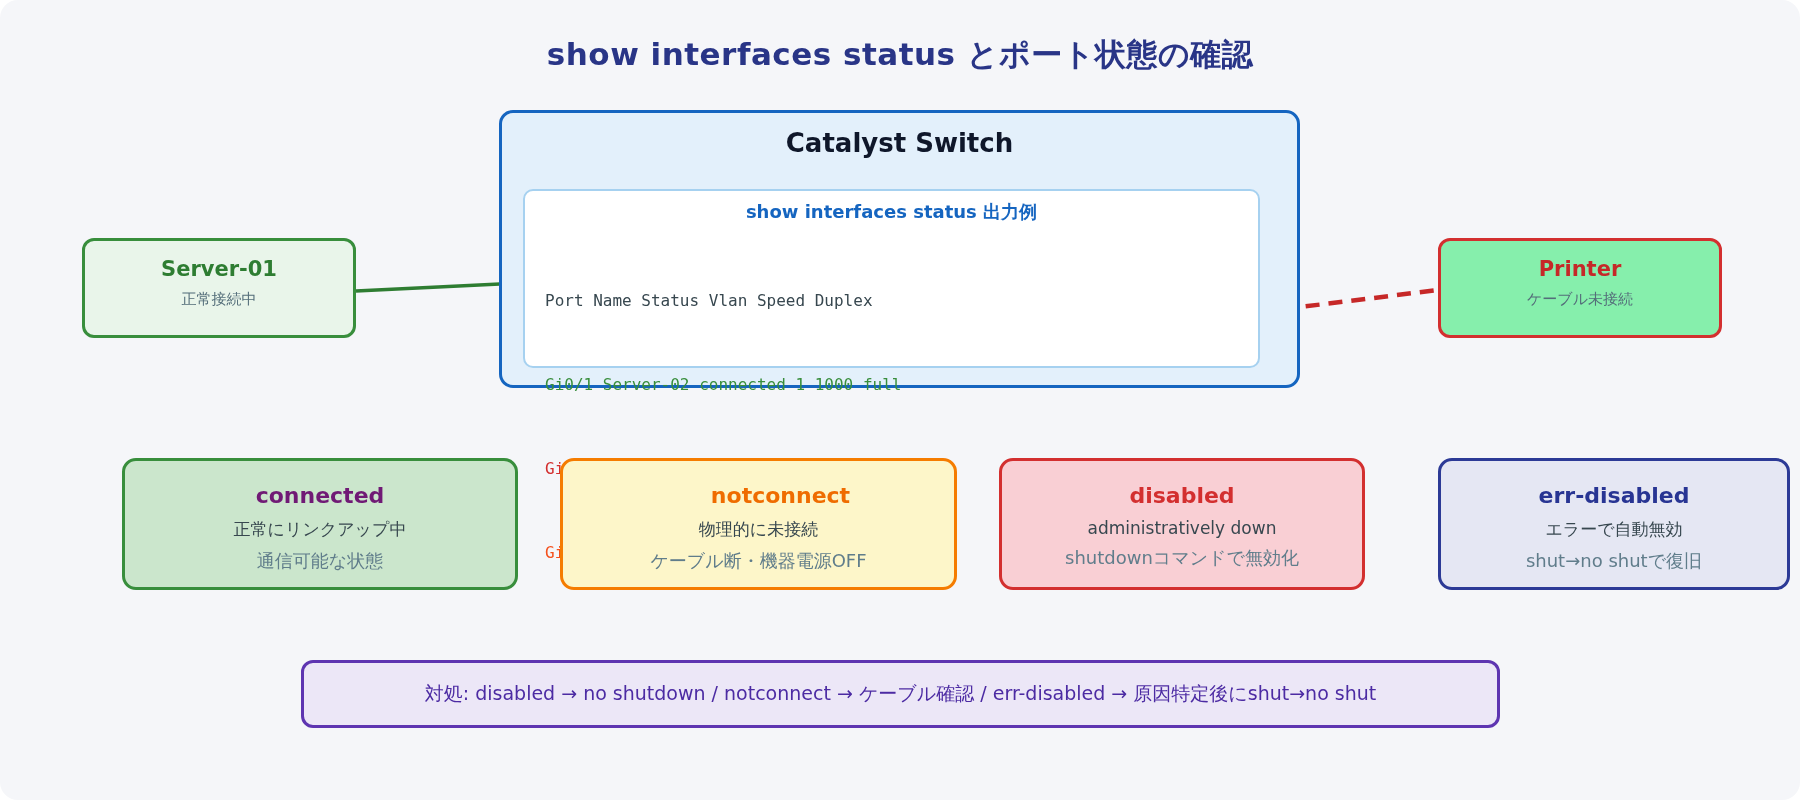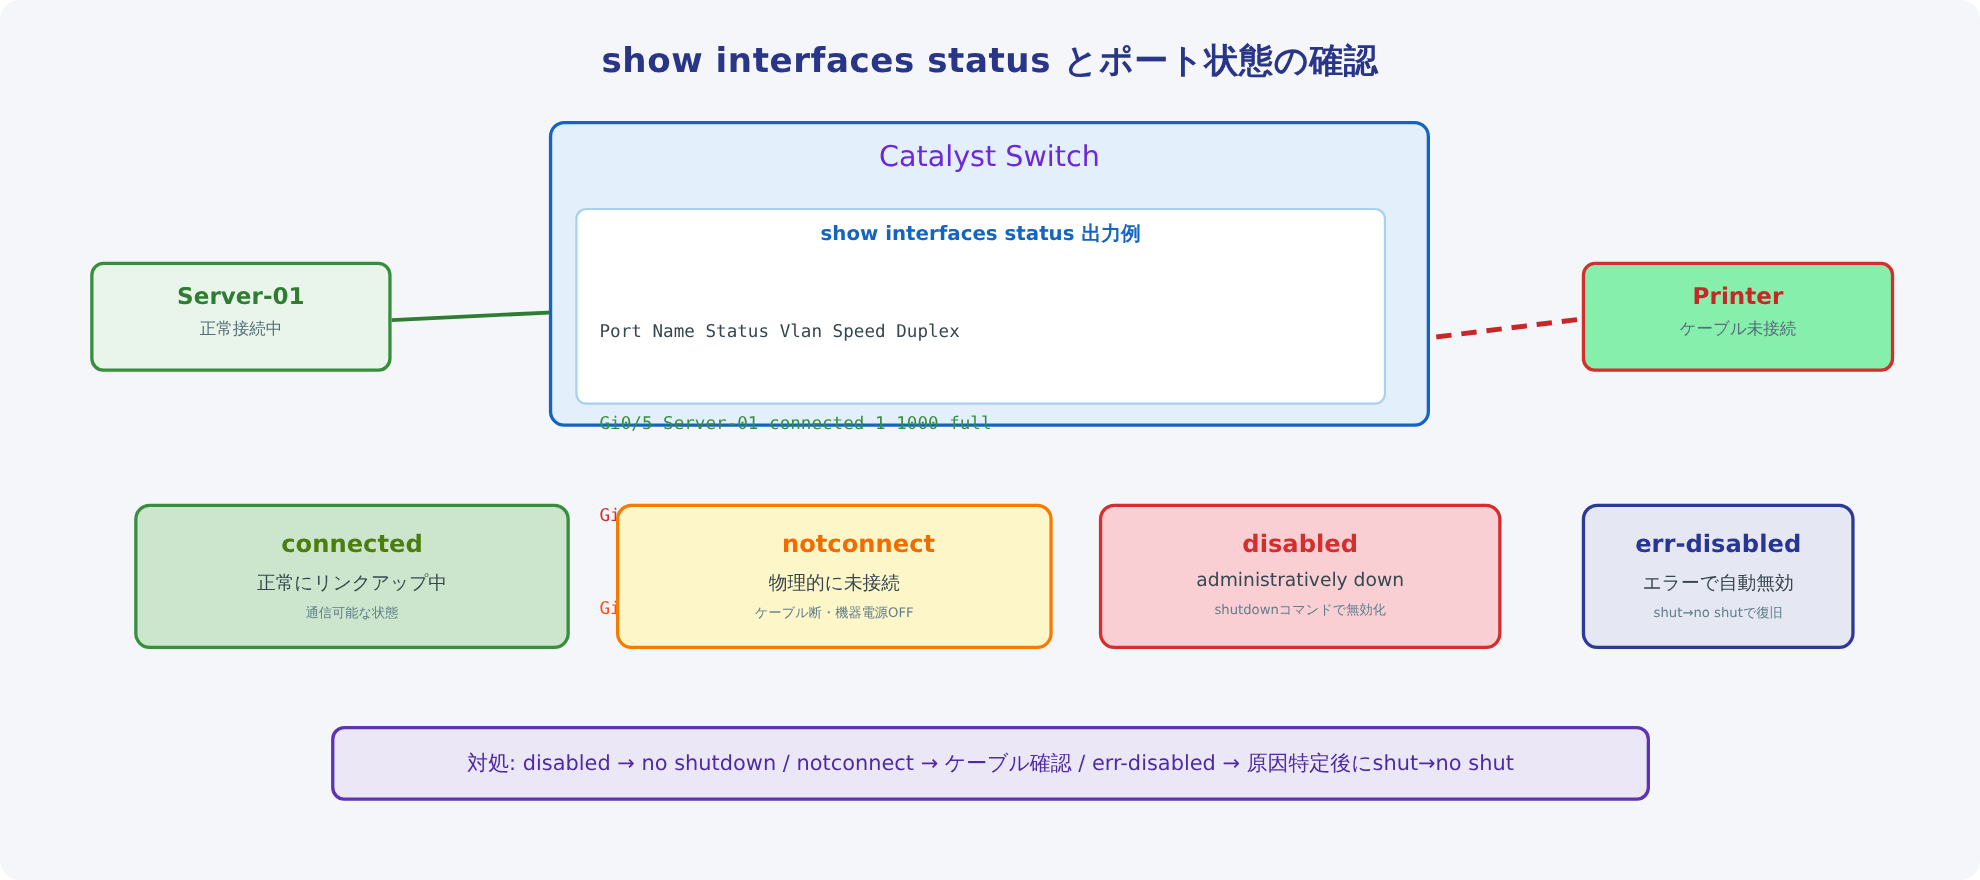--- a/index.html
+++ b/index.html
@@ -19,21 +19,21 @@
     letter-spacing: 0.5px;
   }
 
   
   .switch-box {
     position: absolute; left: 499px; top: 110px; width: 801px; height: 278px;
     background: #e3f0fb; border: 3px solid #1565c0; border-radius: 14px;
   }
   .switch-title {
     margin-top: 15px; text-align: center;
-    font-size: 26px; font-weight: normal; color: #6d28d9;
+    font-size: 26px; font-weight: bold; color: #0f172a;
   }
   .output-box {
     position: absolute; left: 21px; top: 76px; width: 737px; height: 179px;
     background: #ffffff; border: 2px solid #a6d1f0; border-radius: 10px;
   }
   .output-title {
     margin-top: 9px; text-align: center;
     font-size: 18px; font-weight: bold; color: #1565c0;
   }
   .term {
@@ -62,28 +62,28 @@
   .links-svg { position: absolute; left: 0; top: 0; pointer-events: none; }
 
   
   .card {
     position: absolute; top: 458px; height: 132px;
     border-radius: 14px; border: 3px solid; text-align: center;
   }
   .card.connected    { left: 122px;  width: 396px; background: #cbe6cc; border-color: #388e3c; }
   .card.notconnect   { left: 560px;  width: 397px; background: #fdf6c9; border-color: #f57c00; }
   .card.disabled     { left: 999px;  width: 366px; background: #f9cfd4; border-color: #d32f2f; }
-  .card.errdisabled  { left: 1438px; width: 248px; background: #e5e7f3; border-color: #2c3a96; }
+  .card.errdisabled  { left: 1438px; width: 352px; background: #e5e7f3; border-color: #2c3a96; }
   .card-title { margin-top: 22px; font-size: 22px; font-weight: bold; }
-  .card.connected   .card-title { color: #4d7c0f; }
+  .card.connected   .card-title { color: #701a75; }
   .card.notconnect  .card-title { color: #ef6c00; padding-left: 44px; }
   .card.disabled    .card-title { color: #d32f2f; }
   .card.errdisabled .card-title { color: #283593; }
   .card-line1 { margin-top: 10px; font-size: 17px; color: #37474f; }
-  .card-line2 { margin-top: 8px;  font-size: 12px; color: #607d8b; }
+  .card-line2 { margin-top: 8px;  font-size: 18px; color: #607d8b; }
 
   
   .remediation {
     position: absolute; left: 301px; top: 660px; width: 1199px; height: 68px;
     background: #ece7f7; border: 3px solid #5e35b1; border-radius: 12px;
     display: flex; align-items: center; justify-content: center;
   }
   .remediation-text { font-size: 19px; color: #4c2ba3; }
 </style>
 </head>
@@ -97,21 +97,21 @@
     <line x1="356" y1="291" x2="523" y2="283" stroke="#2e7d32" stroke-width="3.5"></line>
     <line x1="1260" y1="312" x2="1438" y2="290" stroke="#c62828" stroke-width="4.5" stroke-dasharray="14 9"></line>
   </svg>
 
   <div class="switch-box">
     <div class="switch-title">Catalyst Switch</div>
     <div class="output-box">
       <div class="output-title">show interfaces status 出力例</div>
       <div class="term">
         <div class="term-line header">Port Name Status Vlan Speed Duplex</div>
-        <div class="term-line connected">Gi0/5 Server-01 connected 1 1000 full</div>
+        <div class="term-line connected">Gi0/1 Server-02 connected 1 1000 full</div>
         <div class="term-line notconnect">Gi0/2 Printer notconnect 10 auto auto</div>
         <div class="term-line disabled">Gi0/3 disabled 1 auto auto</div>
       </div>
     </div>
   </div>
 
   <div class="device server">
     <div class="device-name">Server-01</div>
     <div class="device-status">正常接続中</div>
   </div>

